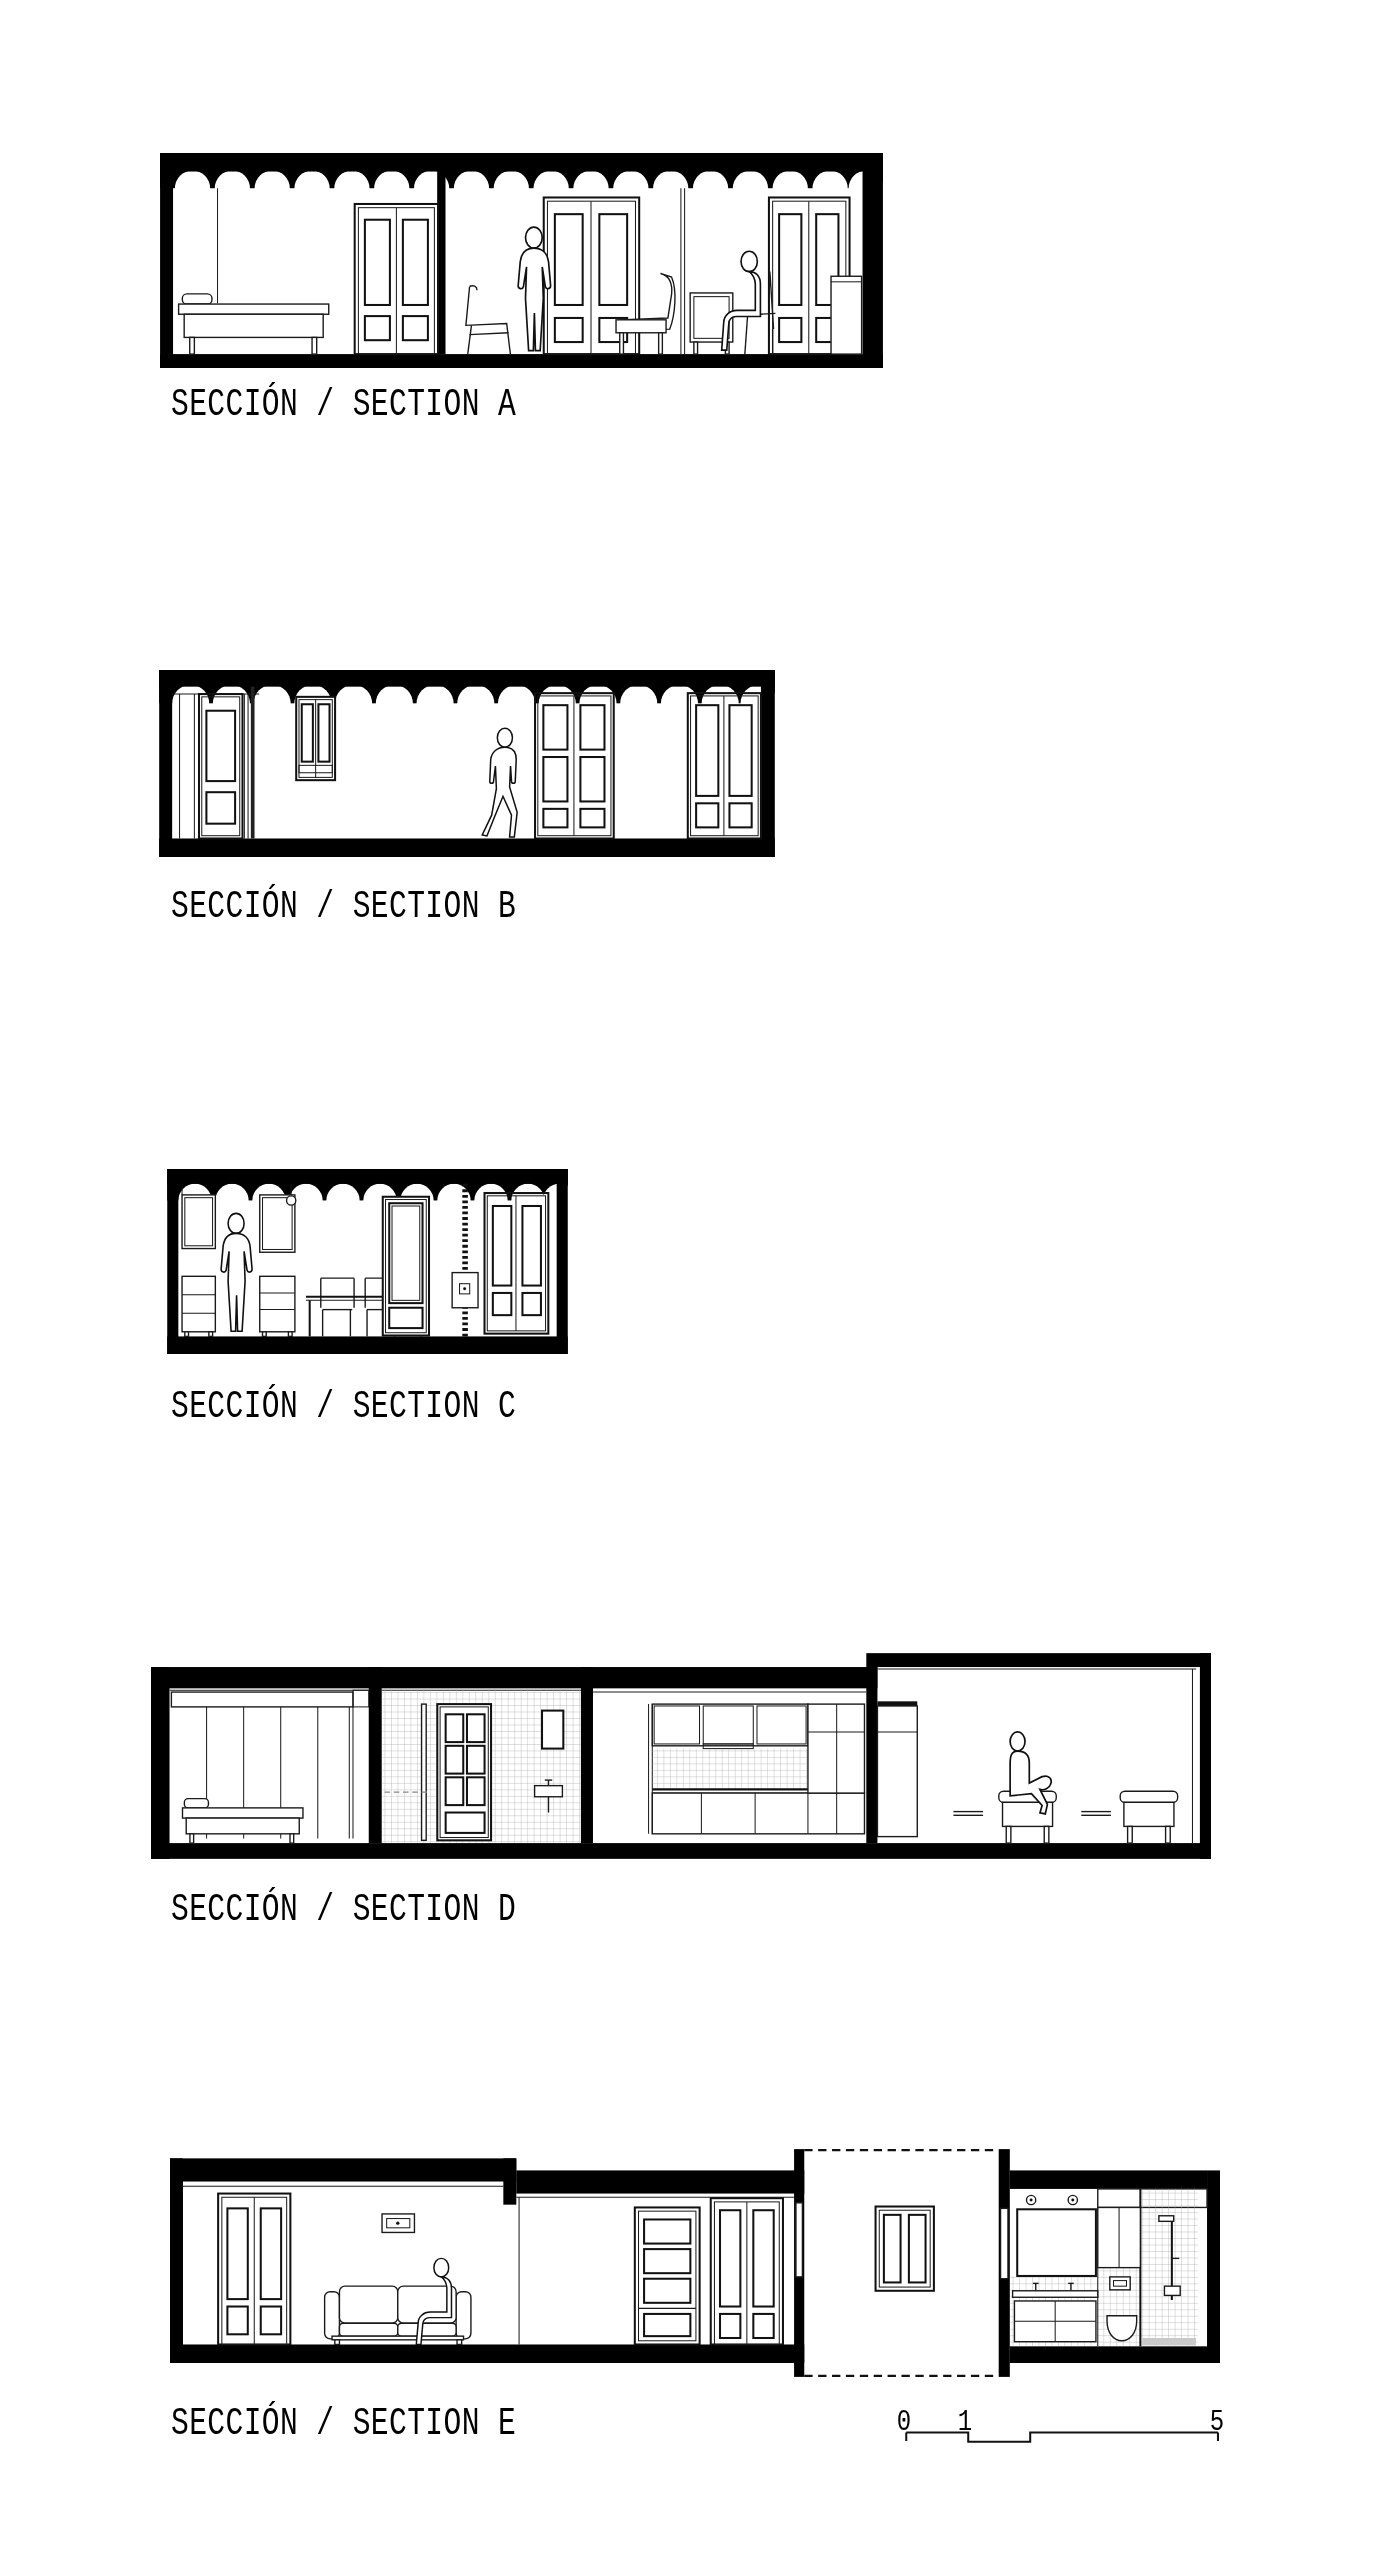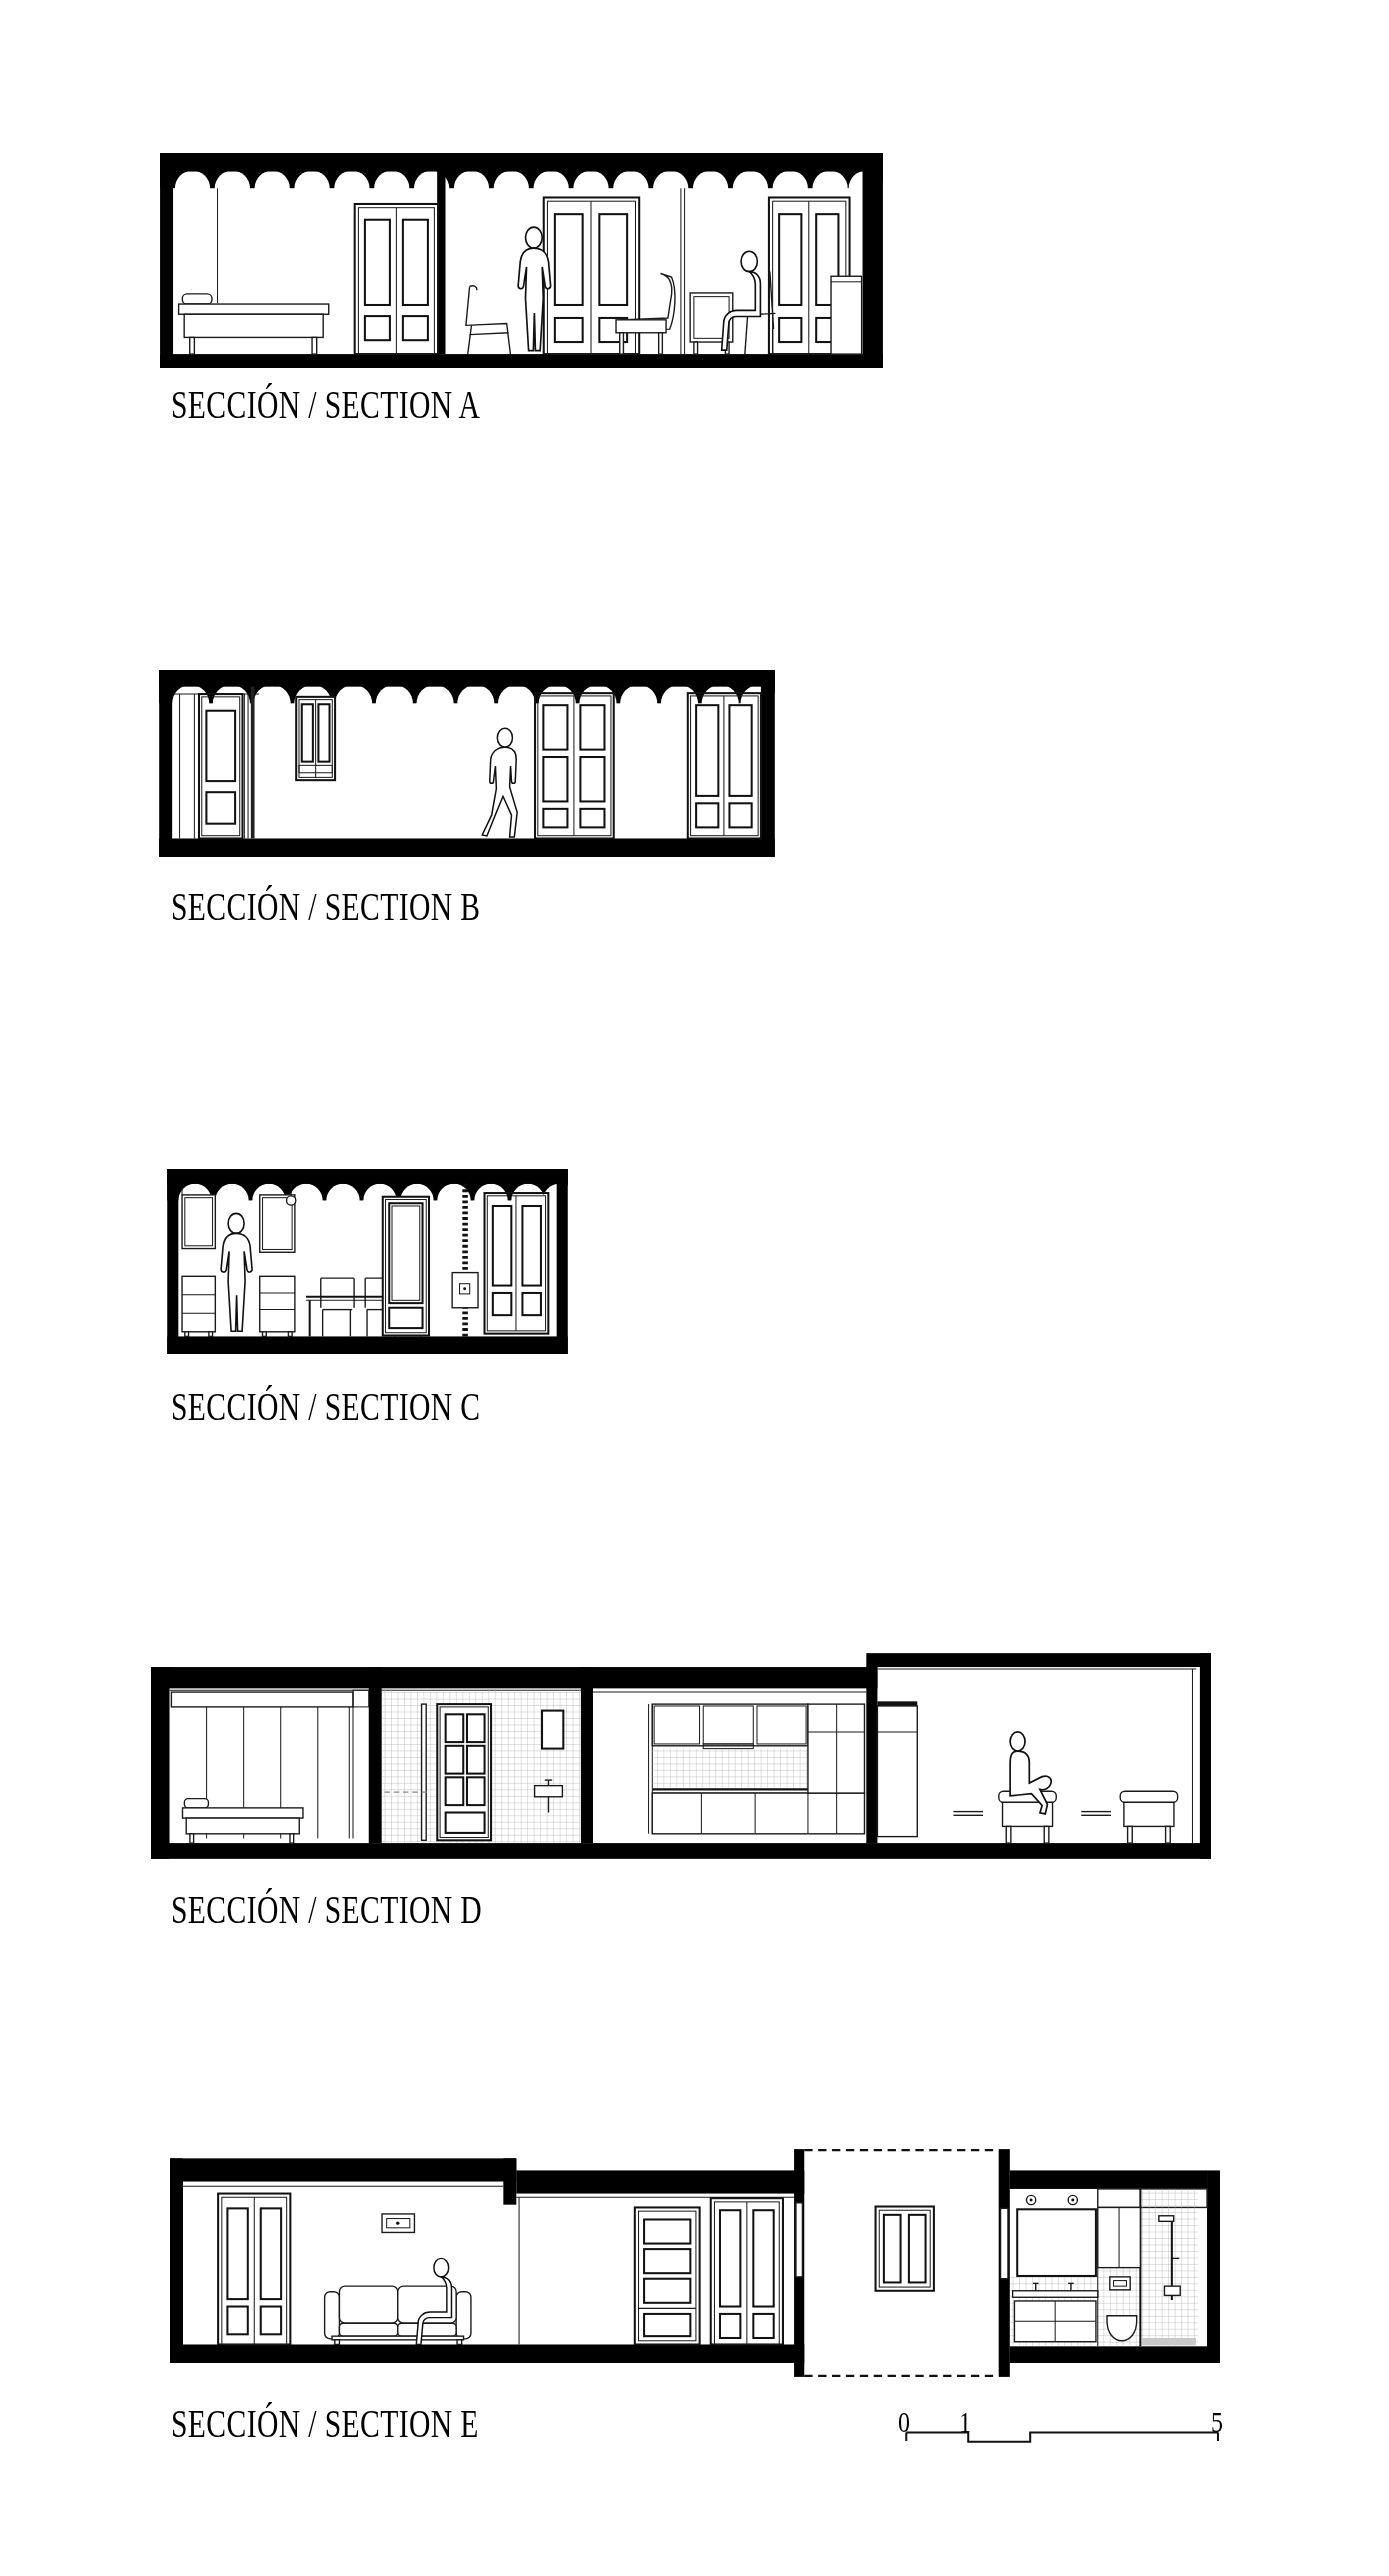--- a/index.html
+++ b/index.html
@@ -1,20 +1,20 @@
 <!DOCTYPE html>
 <html style="font-size:15px"><head>
 <meta charset="utf-8">
 <style>
   html,body{margin:0;padding:0;background:#ffffff;}
   #page{
     position:relative;
     width:1389px;height:2536px;
     background:#ffffff;
-    font-family:Liberation Serif, serif;
+    font-family:Liberation Mono, monospace;
     overflow:hidden;
   }
   .drawing{position:absolute;}
   .drawing svg{display:block;}
   .cap{
     position:absolute;
     font-size:39px;
     line-height:1.05;
     color:#000;
     white-space:nowrap;

